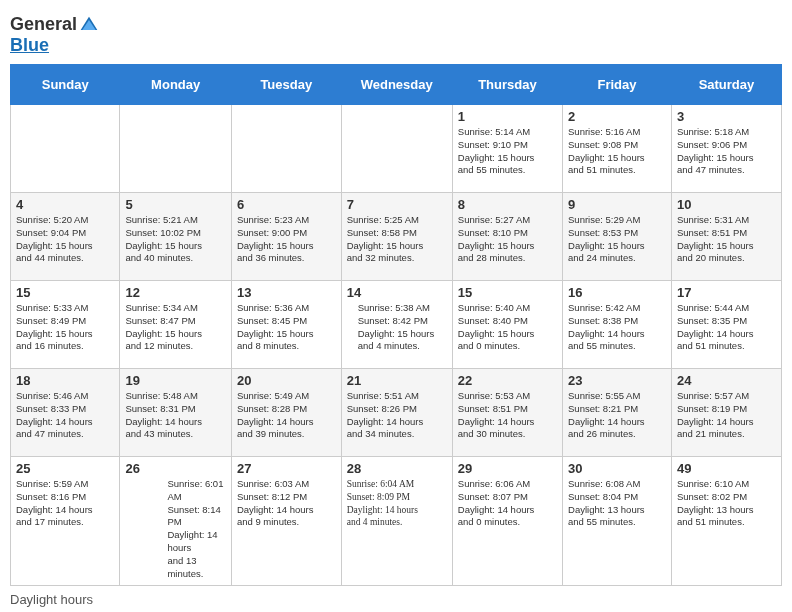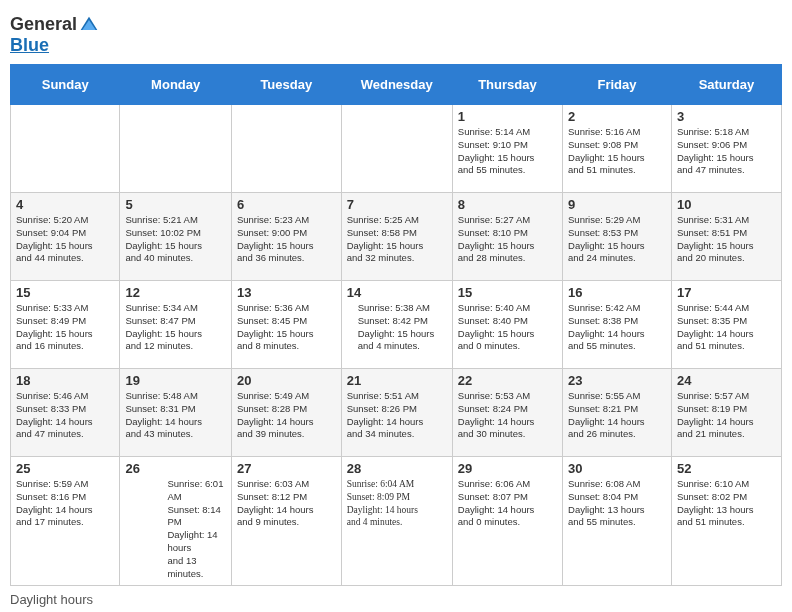--- a/index.html
+++ b/index.html
@@ -285,21 +285,21 @@
         <td>
           <span class="day-number">21</span>
           <div class="day-info" style="white-space: pre-line;">Sunrise: 5:51 AM
 Sunset: 8:26 PM
 Daylight: 14 hours
 and 34 minutes.</div>
         </td>
         <td>
           <span class="day-number">22</span>
           <div class="day-info" style="white-space: pre-line;">Sunrise: 5:53 AM
-Sunset: 8:24 PM
+Sunset: 8:51 PM
 Daylight: 14 hours
 and 30 minutes.</div>
         </td>
         <td>
           <span class="day-number">23</span>
           <div class="day-info" style="white-space: pre-line;">Sunrise: 5:55 AM
 Sunset: 8:21 PM
 Daylight: 14 hours
 and 26 minutes.</div>
         </td>
@@ -348,21 +348,21 @@
 and 0 minutes.</div>
         </td>
         <td>
           <span class="day-number">30</span>
           <div class="day-info" style="white-space: pre-line;">Sunrise: 6:08 AM
 Sunset: 8:04 PM
 Daylight: 13 hours
 and 55 minutes.</div>
         </td>
         <td>
-          <span class="day-number">52</span>
+          <span class="day-number">49</span>
           <div class="day-info" style="white-space: pre-line;">Sunrise: 6:10 AM
 Sunset: 8:02 PM
 Daylight: 13 hours
 and 51 minutes.</div>
         </td>
       </tr>
     </tbody>
 </table>
 
 <div class="footer">

